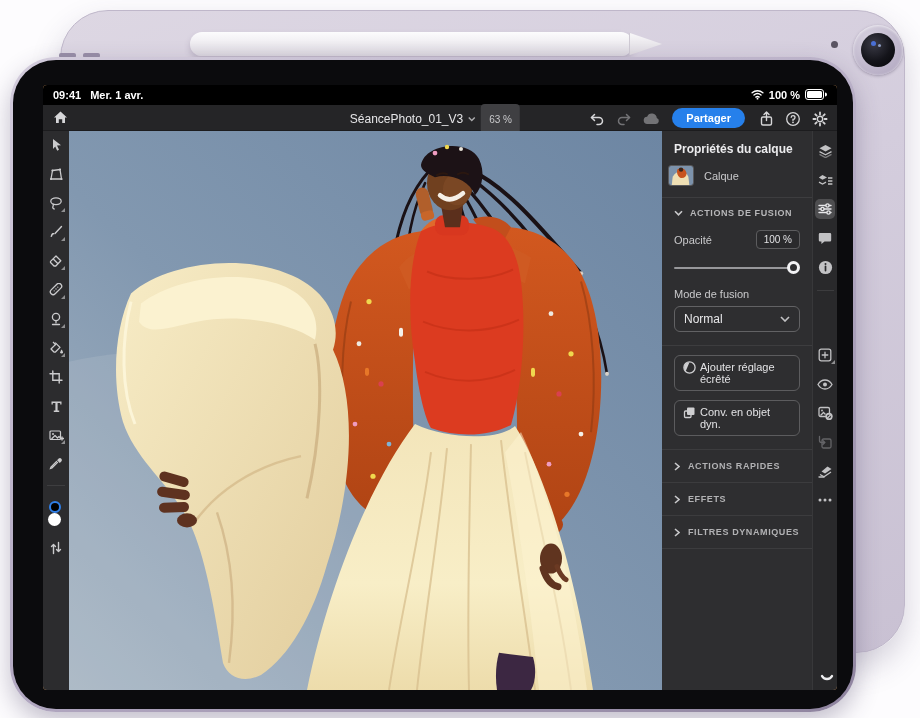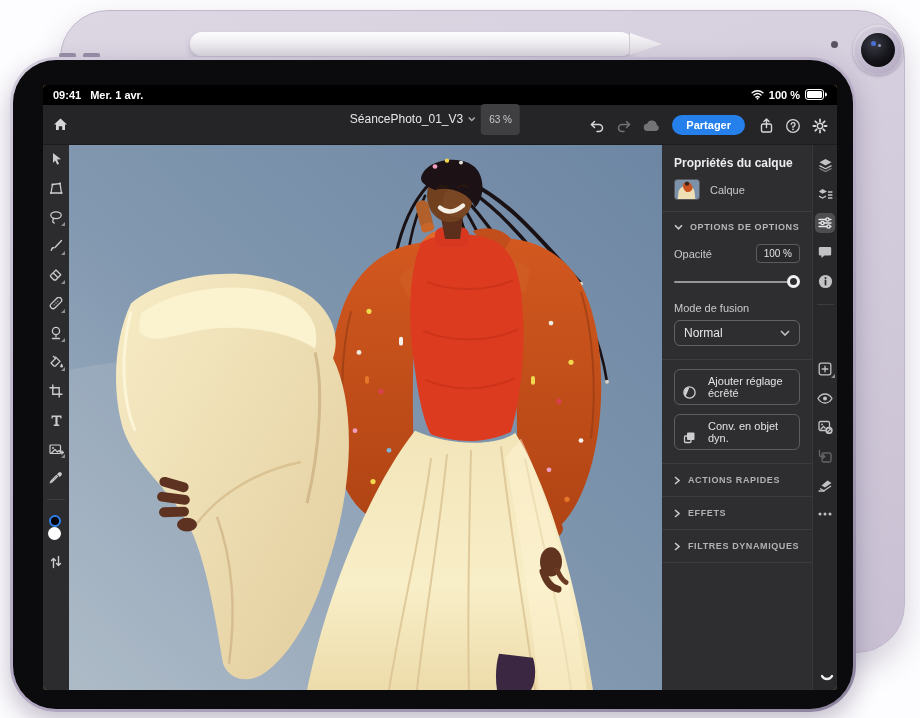--- a/index.html
+++ b/index.html
@@ -30,21 +30,21 @@
     box-shadow:0 10px 24px rgba(60,50,85,.30);}
   .bezel{position:absolute;left:3px;top:3px;right:3px;bottom:3px;border-radius:43px;background:#0b0b0d;}
 
   
   .screen{position:absolute;left:43px;top:85px;width:794px;height:605px;background:#fdba74;overflow:hidden;border-radius:4px;
     display:flex;flex-direction:column;color:#e4e4e6;}
   .statusbar{height:20px;background:#000;display:flex;align-items:center;padding:0 10px;font-size:11px;font-weight:bold;color:#fff;flex:0 0 auto;}
   .statusbar .left{display:flex;gap:9px;}
   .statusbar .right{margin-left:auto;display:flex;align-items:center;gap:5px;}
 
-  .titlebar{height:40px;background:#252527;border-bottom:1px solid #1c1c1e;display:flex;align-items:center;padding:0 8px;position:relative;flex:0 0 auto;}
+  .titlebar{height:26px;background:#252527;border-bottom:1px solid #1c1c1e;display:flex;align-items:center;padding:0 8px;position:relative;flex:0 0 auto;}
   .title-center{position:absolute;left:50%;top:0;height:28px;transform:translateX(-53%);display:flex;align-items:center;gap:5px;}
   .doc-title{font-size:12px;color:#e6e6e8;}
   .zoom-badge{background:#3f3f42;color:#c9c9cb;font-size:10px;padding:10px 8px;border-radius:4px;}
   .tb-right{margin-left:auto;display:flex;align-items:flex-end;gap:9px;}
   .icon-btn{width:18px;height:18px;display:flex;align-items:center;justify-content:center;color:#d6d6d8;}
   .icon-btn.dim{color:#737376;}
   .share-pill{background:#2680eb;color:#fff;font-size:11px;font-weight:bold;padding:4px 14px;border-radius:12px;border:none;margin:0 3px;}
 
   .main{flex:1;display:flex;min-height:0;}
   .toolbar{width:26px;background:#2c2c2e;display:flex;flex-direction:column;align-items:center;padding-top:6px;gap:13px;flex:0 0 auto;}
@@ -53,33 +53,33 @@
   .chips{position:relative;width:18px;height:26px;margin-top:2px;}
   .chip-white{position:absolute;left:1px;top:12px;width:13px;height:13px;border-radius:50%;background:#fff;}
   .chip-black{position:absolute;left:2px;top:0;width:12px;height:12px;border-radius:50%;background:#000;border:2px solid #2f7fe8;}
   .tb-sep{width:18px;height:1px;background:#3e3e40;}
 
   .canvas-wrap{flex:1;position:relative;min-width:0;}
   .canvas-wrap svg{display:block;width:100%;height:100%;}
 
   .panel{width:150px;background:#2e2e30;flex:0 0 auto;font-size:11px;color:#c9c9cb;display:flex;flex-direction:column;}
   .panel-title{font-size:12px;font-weight:bold;color:#ececee;margin:11px 12px 9px;}
-  .layer-row{display:flex;align-items:center;gap:10px;padding:0 12px 11px;}
+  .layer-row{display:flex;align-items:center;gap:10px;padding:0 6px 11px;}
   .layer-thumb{width:26px;height:21px;border-radius:3px;overflow:hidden;border:1px solid #59595b;flex:0 0 auto;}
   .layer-thumb svg{display:block;width:100%;height:100%;}
   .divider{height:1px;background:#3d3d3f;}
   .sec-head{display:flex;align-items:center;gap:7px;padding:10px 12px;font-size:9px;letter-spacing:.6px;color:#b7b7b9;font-weight:bold;}
   .ctrl-row{display:flex;align-items:center;justify-content:space-between;padding:2px 12px 0;}
   .val-box{border:1px solid #5c5c5e;background:#2a2a2c;border-radius:4px;padding:3px 7px;font-size:10px;color:#e2e2e4;}
   .slider{position:relative;margin:12px 14px 12px 12px;height:13px;}
   .slider .track{position:absolute;left:0;right:0;top:6px;height:2px;background:#97979a;border-radius:1px;}
   .slider .knob{position:absolute;right:-2px;top:0;width:13px;height:13px;border-radius:50%;border:3px solid #f2f2f4;background:#2e2e30;}
   .blend-label{padding:2px 12px 6px;}
   .dropdown{margin:0 12px 13px;border:1px solid #626264;border-radius:6px;padding:5px 9px;display:flex;align-items:center;justify-content:space-between;font-size:12px;color:#e8e8ea;}
-  .action-btn{margin:0 12px 9px;border:1px solid #5c5c5e;border-radius:6px;padding:5px 8px;display:flex;align-items:flex-end;gap:12px;background:transparent;color:#e2e2e4;font-size:11px;text-align:left;}
+  .action-btn{margin:0 12px 9px;border:1px solid #5c5c5e;border-radius:6px;padding:5px 8px;display:flex;align-items:flex-start;gap:4px;background:transparent;color:#e2e2e4;font-size:11px;text-align:left;}
   .action-btn svg{flex:0 0 auto;color:#cfcfd1;}
   .collapse-row{display:flex;align-items:center;gap:8px;padding:11px 12px;font-size:9px;letter-spacing:.6px;color:#b2b2b4;font-weight:bold;border-top:1px solid #3c3c3e;}
   .panel-fill{flex:1;border-top:1px solid #3c3c3e;}
 
   .taskbar{width:25px;background:#29292b;border-left:1px solid #38383a;flex:0 0 auto;display:flex;flex-direction:column;align-items:center;padding-top:12px;gap:13px;position:relative;}
   .task{width:16px;height:16px;display:flex;align-items:center;justify-content:center;color:#c2c2c4;position:relative;}
   .task.active{background:#4e4e50;border-radius:5px;width:20px;height:20px;margin:-2px 0;}
   .task.dim{color:#646467;}
   .task .flyout{position:absolute;right:-2px;bottom:-1px;width:0;height:0;border-left:4px solid transparent;border-bottom:4px solid #909092;}
   .task-sep{width:17px;height:1px;background:#3c3c3e;margin:2px 0;}
@@ -434,21 +434,21 @@
             </svg>
           </div>
           <span>Calque</span>
         </div>
         <div class="divider"></div>
 
         <div class="sec-head">
           <svg width="9" height="6" viewBox="0 0 9 6" fill="none" stroke="#c8c8ca" stroke-width="1.6">
               <path d="M1 1.2 4.5 4.8 8 1.2"></path>
             </svg>
-          <span>OPTIONS DE OPTIONS</span>
+          <span>ACTIONS DE FUSION</span>
         </div>
 
         <div class="ctrl-row">
           <span>Opacité</span>
           <span class="val-box">100 %</span>
         </div>
         <div class="slider">
           <div class="track"></div>
           <div class="knob"></div>
         </div>

